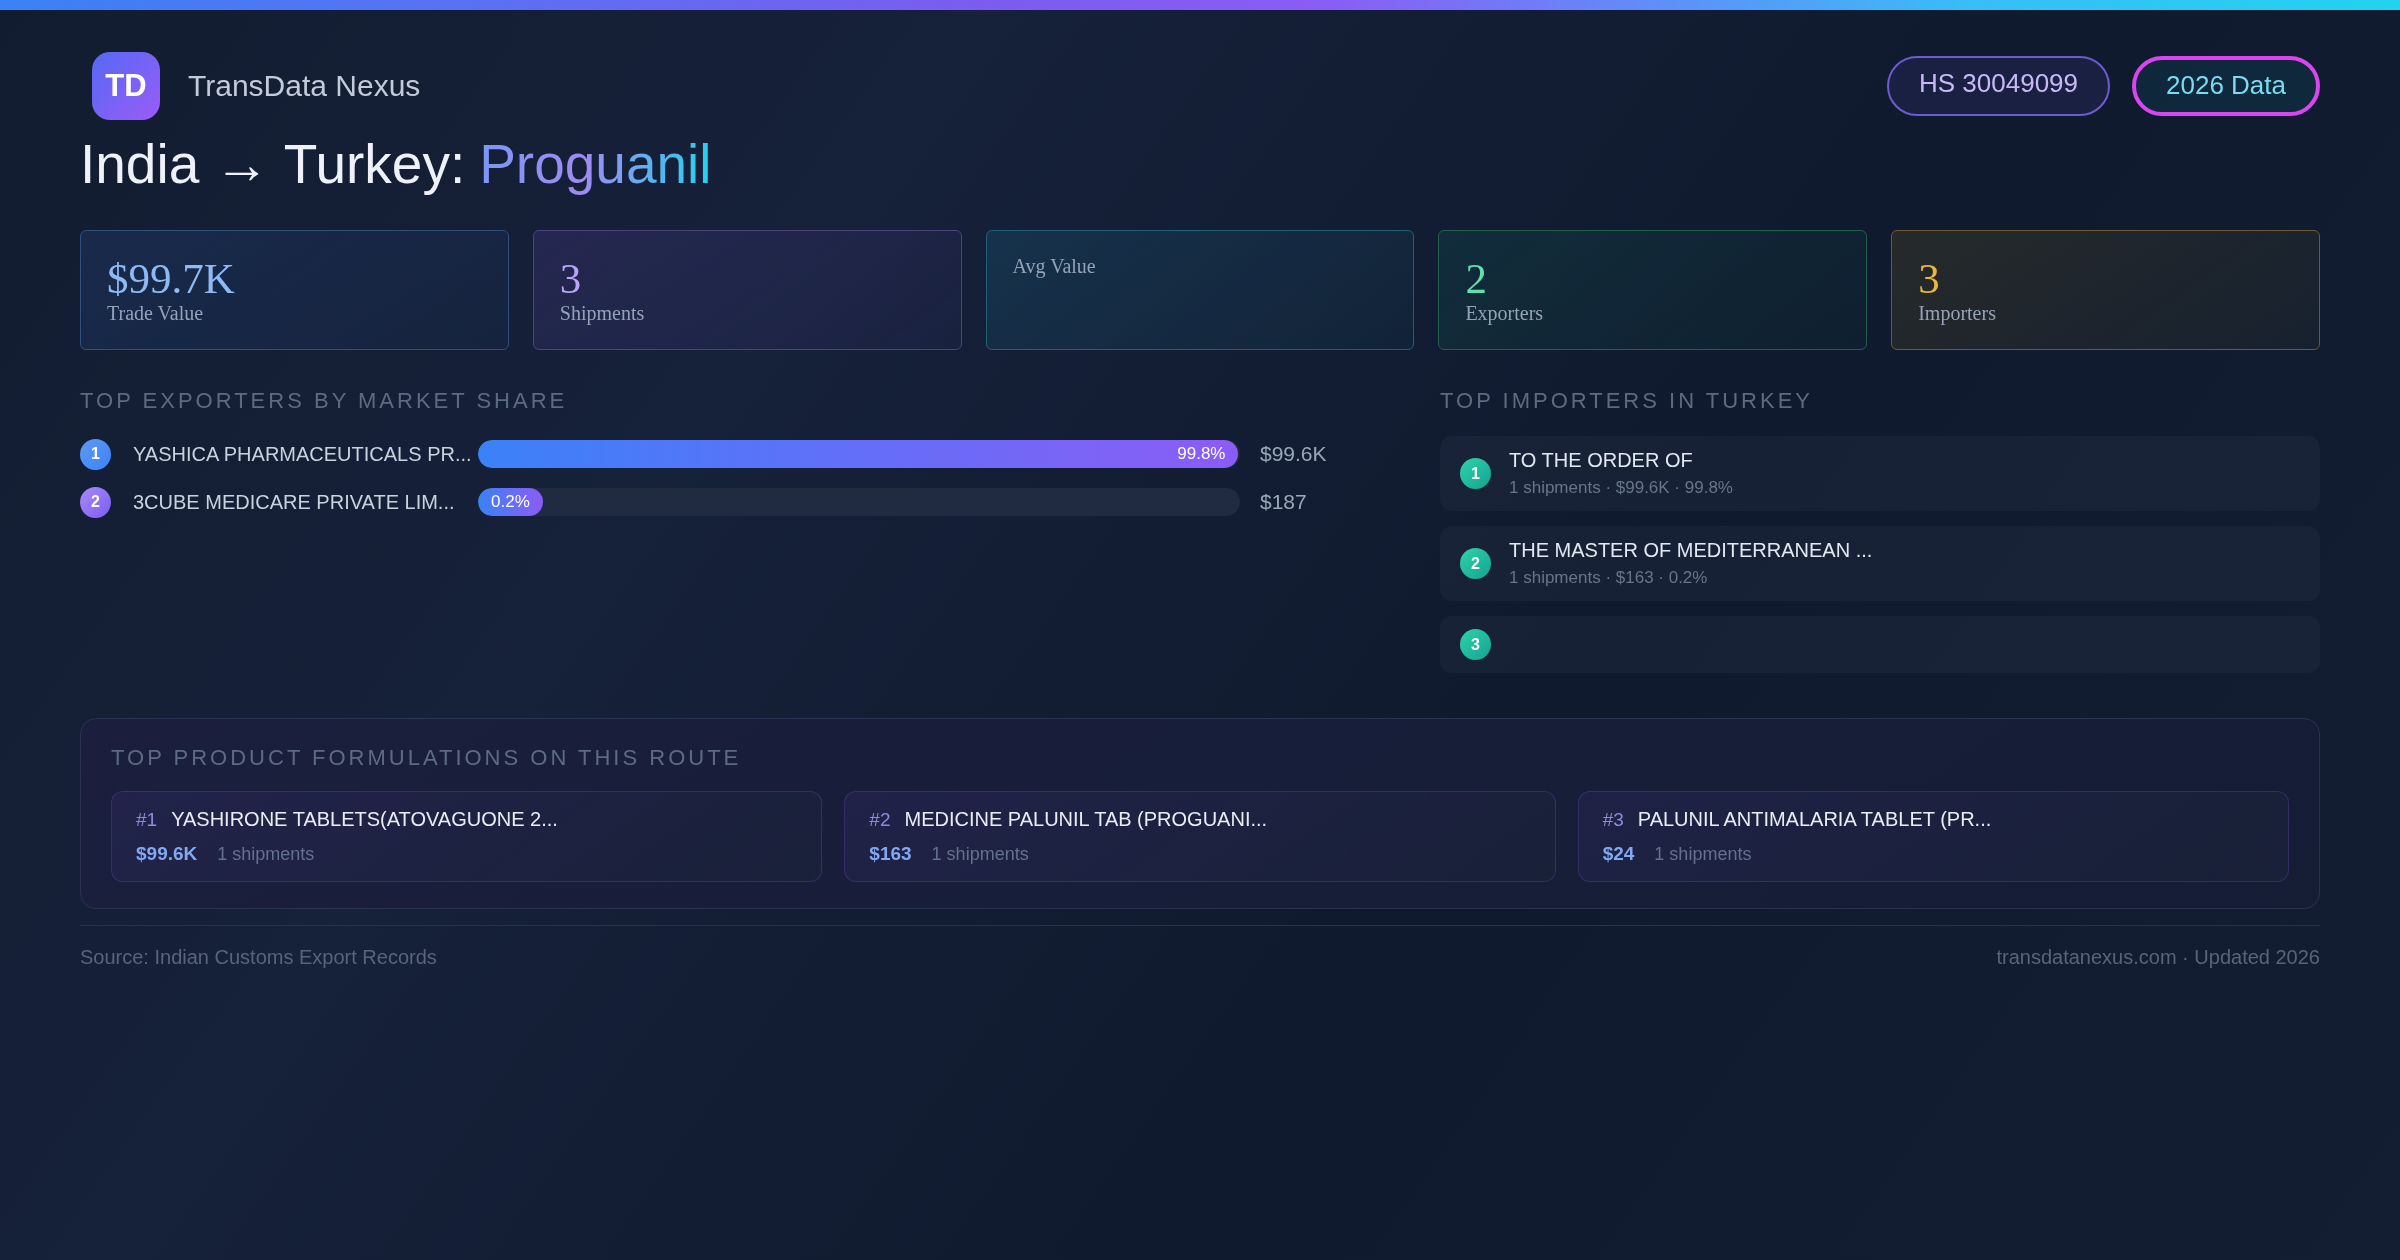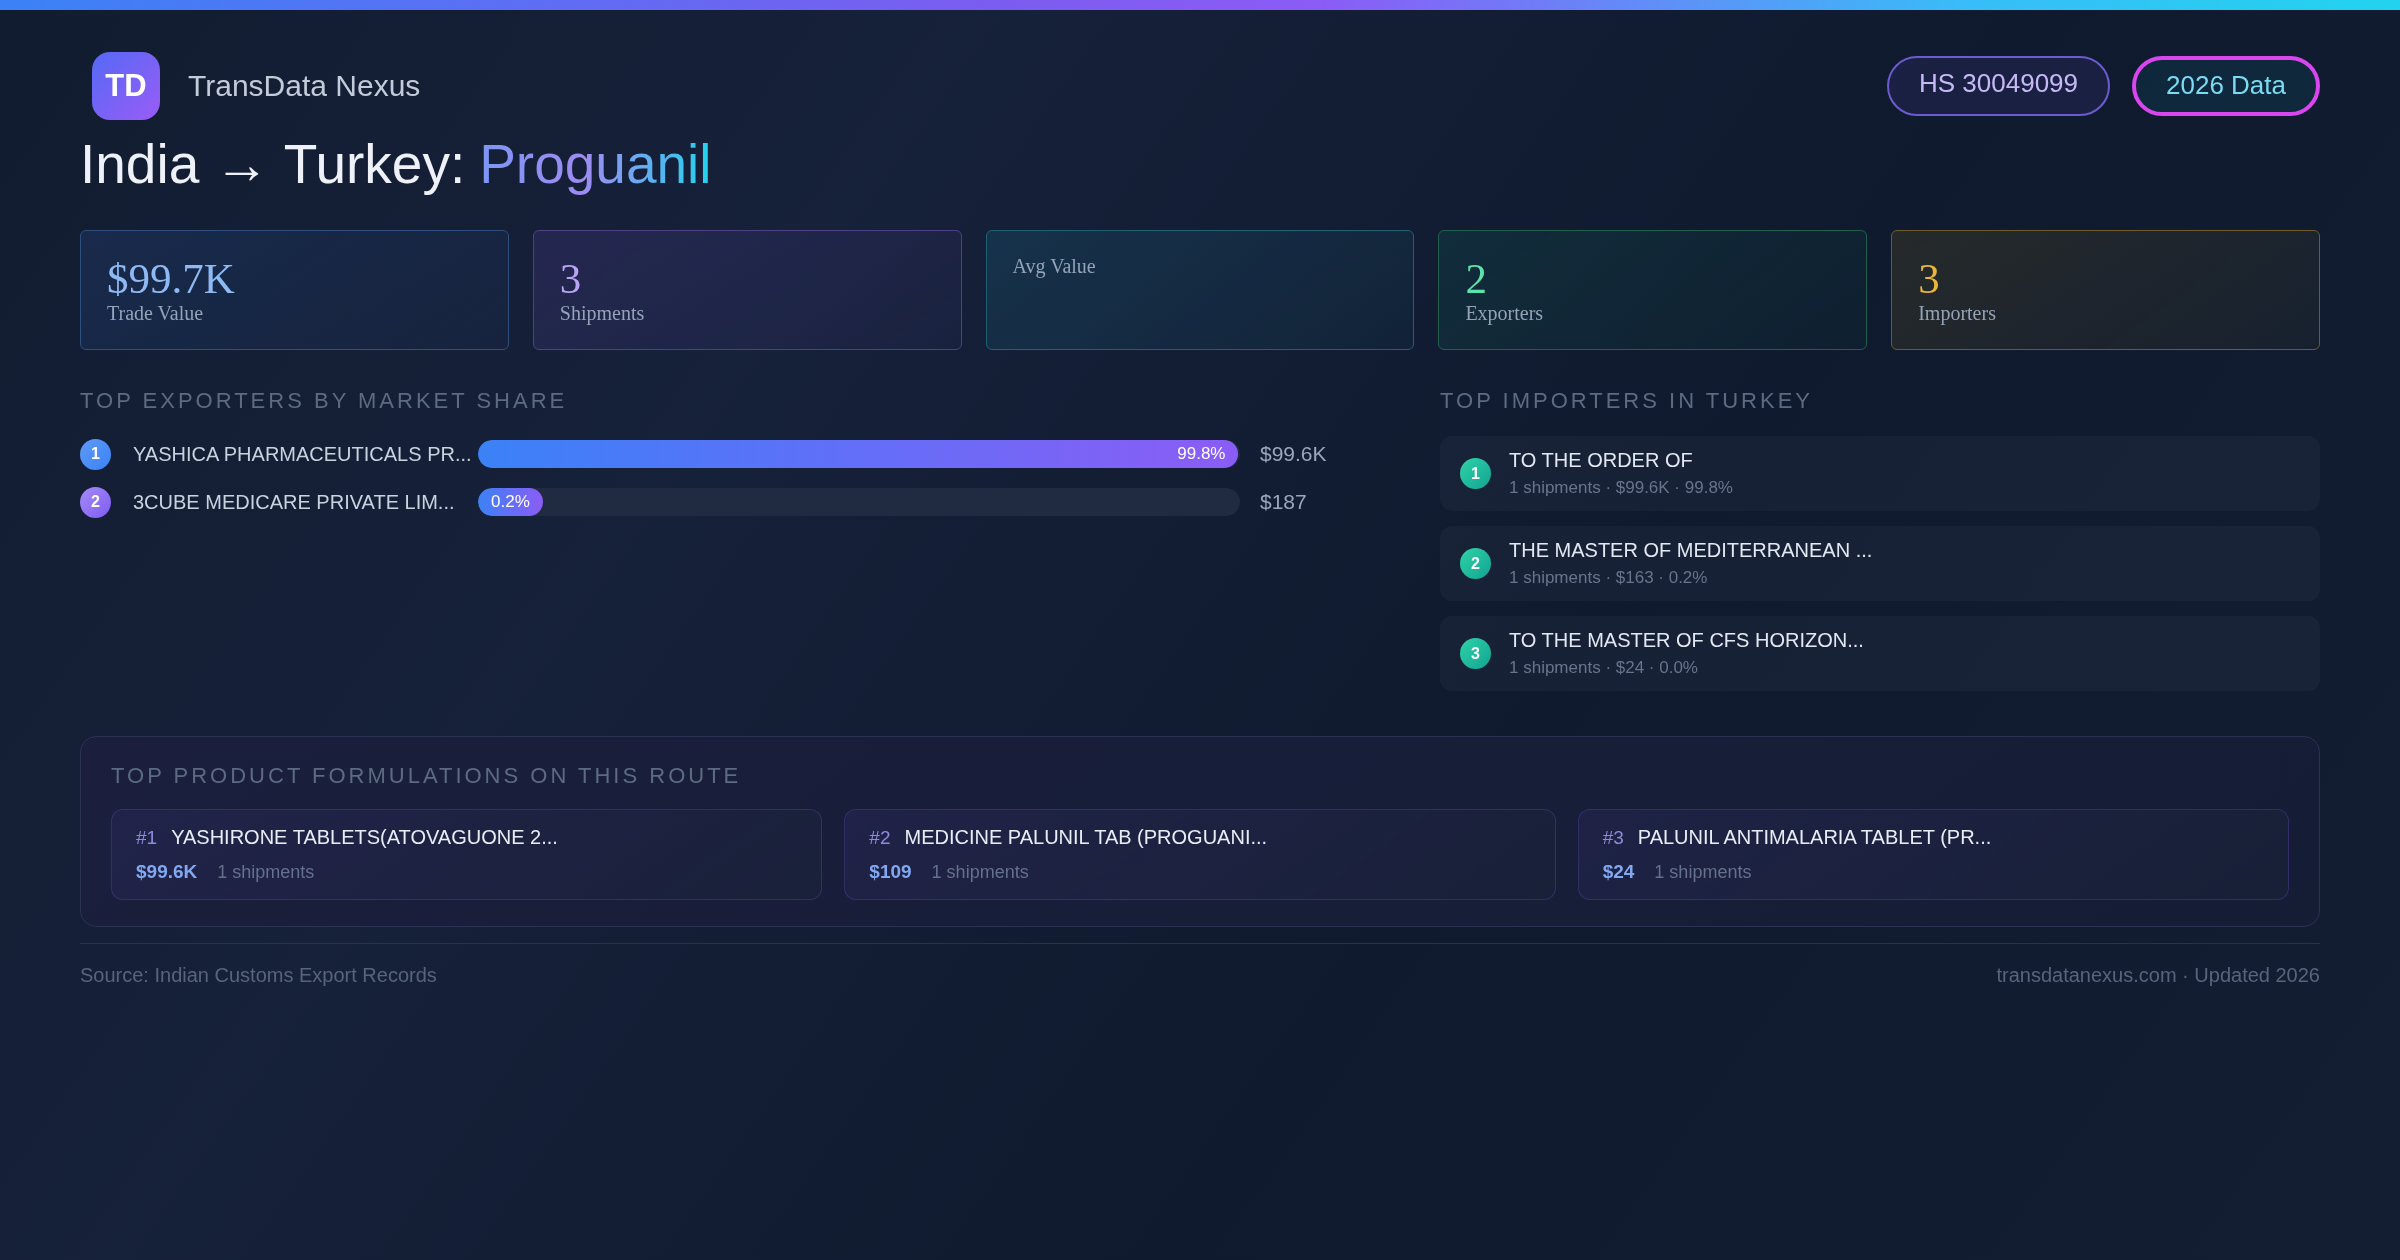--- a/index.html
+++ b/index.html
@@ -184,24 +184,20 @@
         <div class="importer-row">
           <div class="rank-badge rank-imp">2</div>
           <div class="importer-text">
             <div class="importer-name">THE MASTER OF MEDITERRANEAN ...</div>
             <div class="importer-meta">1 shipments · $163 · 0.2%</div>
           </div>
         </div>
 
         <div class="importer-row">
           <div class="rank-badge rank-imp">3</div>
-          <div class="importer-text">
-            <div class="importer-name">TO THE MASTER OF CFS HORIZON...</div>
-            <div class="importer-meta">1 shipments · $24 · 0.0%</div>
-          </div>
         </div>
 
       </div>
     </div>
 
   </div>
 
   <div class="products-panel">
     <div class="section-heading">TOP PRODUCT FORMULATIONS ON THIS ROUTE</div>
     <div class="product-grid">
@@ -216,21 +212,21 @@
           <span class="product-meta">1 shipments</span>
         </div>
       </div>
 
       <div class="product-card">
         <div class="product-title-row">
           <span class="product-rank">#2</span>
           <span class="product-name">MEDICINE PALUNIL TAB (PROGUANI...</span>
         </div>
         <div class="product-meta-row">
-          <span class="product-value">$109</span>
+          <span class="product-value">$163</span>
           <span class="product-meta">1 shipments</span>
         </div>
       </div>
 
       <div class="product-card">
         <div class="product-title-row">
           <span class="product-rank">#3</span>
           <span class="product-name">PALUNIL ANTIMALARIA TABLET (PR...</span>
         </div>
         <div class="product-meta-row">

